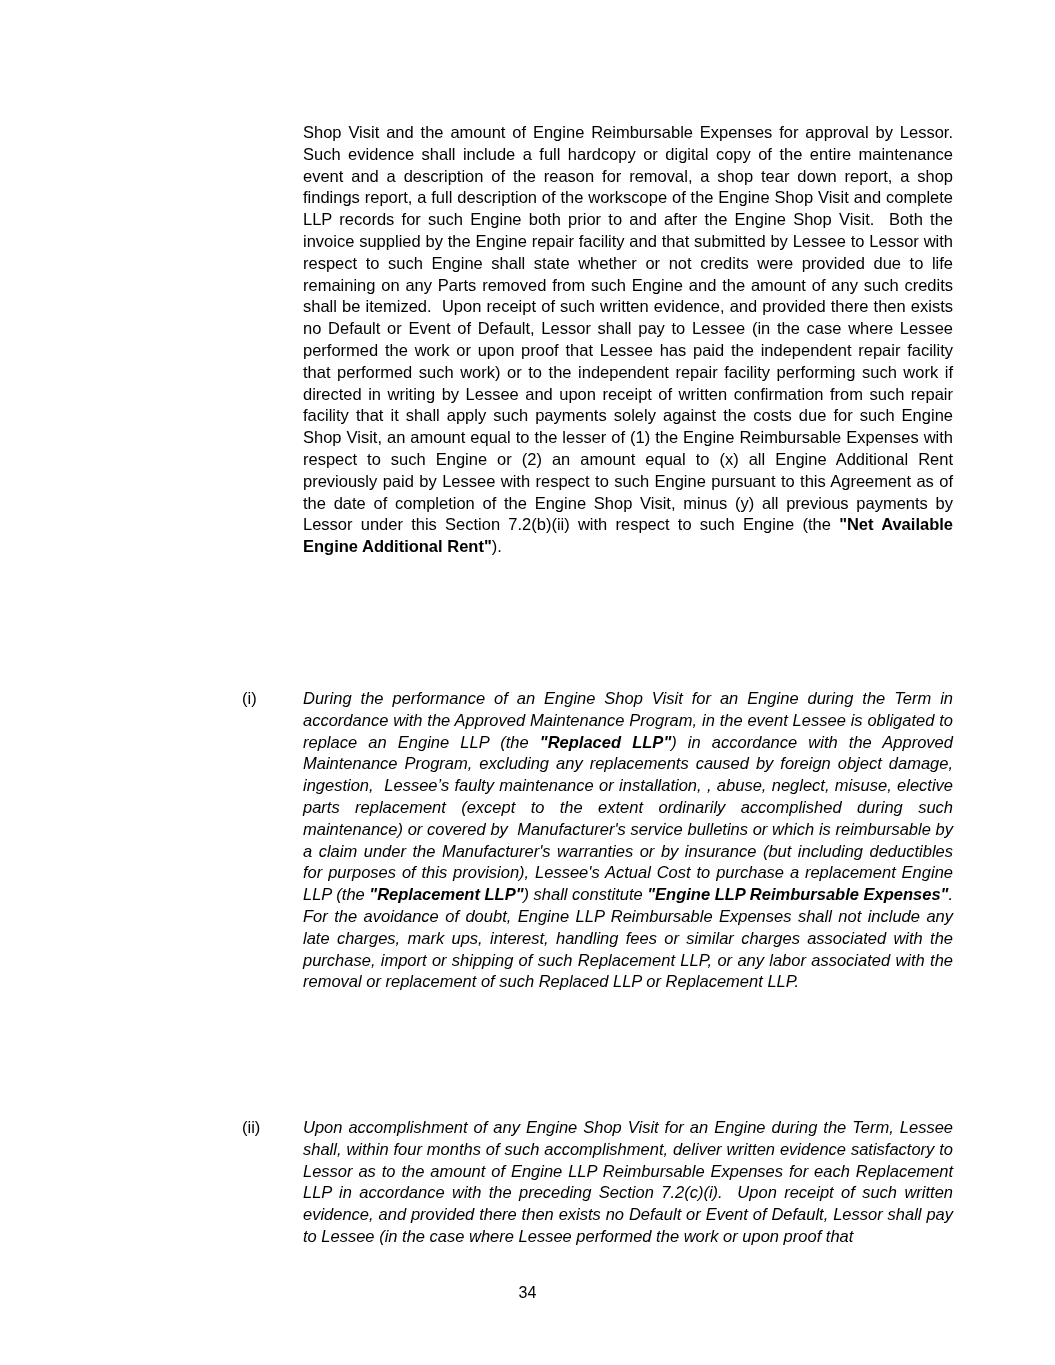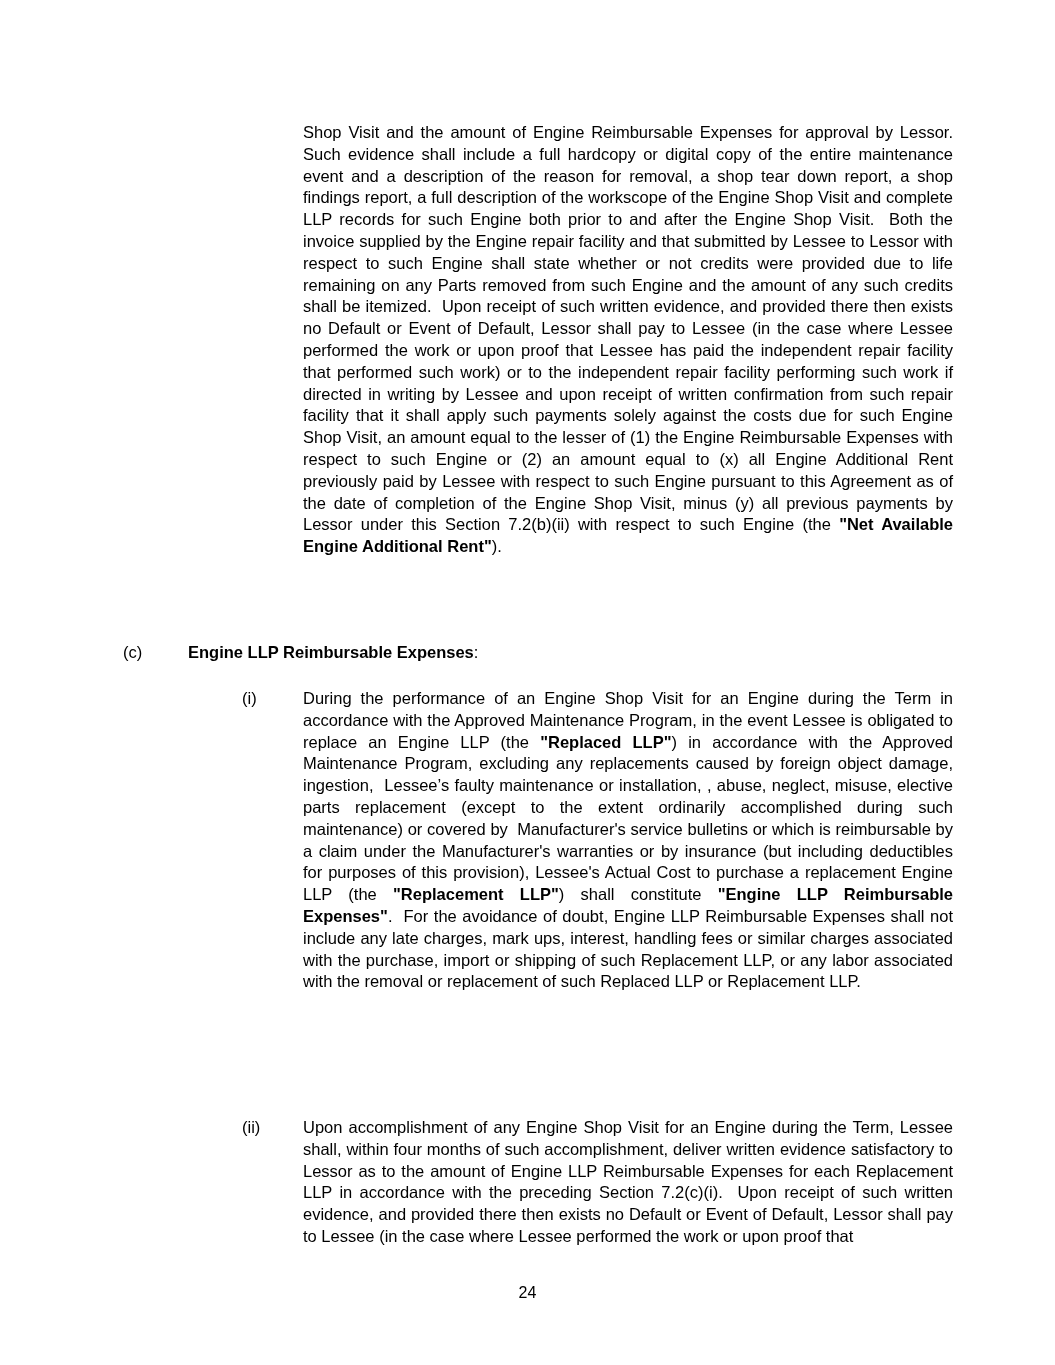--- a/index.html
+++ b/index.html
@@ -54,46 +54,44 @@
     align-items: flex-start;
   }
   .item-i  { top: 688px; }
   .item-ii { top: 1117px; }
   .item-label {
     flex: 0 0 61px;
   }
   .item-body {
     flex: 0 0 650px;
     width: 650px;
+    font-style: italic;
   }
   .page-number {
     position: absolute;
     left: 0;
     top: 1282px;
     width: 1055px;
     text-align: center;
     font-size: 16px;
   }
 </style>
 </head>
 <body>
 
 <div class="page">
 
   <div class="para cont-para"><span>Shop Visit and the amount of Engine Reimbursable Expenses for approval by Lessor.  Such evidence shall include a full hardcopy or digital copy of the entire maintenance event and a description of the reason for removal, a shop tear down report, a shop findings report, a full description of the workscope of the Engine Shop Visit and complete LLP records for such Engine both prior to and after the Engine Shop Visit.  Both the invoice supplied by the Engine repair facility and that submitted by Lessee to Lessor with respect to such Engine shall state whether or not credits were provided due to life remaining on any Parts removed from such Engine and the amount of any such credits shall be itemized.  Upon receipt of such written evidence, and provided there then exists no Default or Event of Default, Lessor shall pay to Lessee (in the case where Lessee performed the work or upon proof that Lessee has paid the independent repair facility that performed such work) or to the independent repair facility performing such work if directed in writing by Lessee and upon receipt of written confirmation from such repair facility that it shall apply such payments solely against the costs due for such Engine Shop Visit, an amount equal to the lesser of (1) the Engine Reimbursable Expenses with respect to such Engine or (2) an amount equal to (x) all Engine Additional Rent previously paid by Lessee with respect to such Engine pursuant to this Agreement as of the date of completion of the Engine Shop Visit, minus (y) all previous payments by Lessor under this Section 7.2(b)(ii) with respect to such Engine (the </span><b>"Net Available Engine Additional Rent"</b><span>).</span></div>
 
-  <div class="heading-row">
-    <span class="heading-label">(c)</span><span class="heading"><b>Engine LLP Reimbursable Expenses</b><span>:</span></span>
-  </div>
 
   <div class="list-item item-i">
     <span class="item-label">(i)</span>
     <div class="para item-body"><span>During the performance of an Engine Shop Visit for an Engine during the Term in accordance with the Approved Maintenance Program, in the event Lessee is obligated to replace an Engine LLP (the </span><b>"Replaced LLP"</b><span>) in accordance with the Approved Maintenance Program, excluding any replacements caused by foreign object damage, ingestion,  Lessee’s faulty maintenance or installation, , abuse, neglect, misuse, elective parts replacement (except to the extent ordinarily accomplished during such maintenance) or covered by  Manufacturer's service bulletins or which is reimbursable by a claim under the Manufacturer's warranties or by insurance (but including deductibles for purposes of this provision), Lessee's Actual Cost to purchase a replacement Engine LLP (the </span><b>"Replacement LLP"</b><span>) shall constitute </span><b>"Engine LLP Reimbursable Expenses"</b><span>.  For the avoidance of doubt, Engine LLP Reimbursable Expenses shall not include any late charges, mark ups, interest, handling fees or similar charges associated with the purchase, import or shipping of such Replacement LLP, or any labor associated with the removal or replacement of such Replaced LLP or Replacement LLP.</span></div>
   </div>
 
   <div class="list-item item-ii">
     <span class="item-label">(ii)</span>
     <div class="para item-body"><span>Upon accomplishment of any Engine Shop Visit for an Engine during the Term, Lessee shall, within four months of such accomplishment, deliver written evidence satisfactory to Lessor as to the amount of Engine LLP Reimbursable Expenses for each Replacement LLP in accordance with the preceding Section 7.2(c)(i).  Upon receipt of such written evidence, and provided there then exists no Default or Event of Default, Lessor shall pay to Lessee (in the case where Lessee performed the work or upon proof that</span></div>
   </div>
 
-  <div class="page-number">24</div>
+  <div class="page-number">34</div>
 
 </div>
 
 </body></html>

